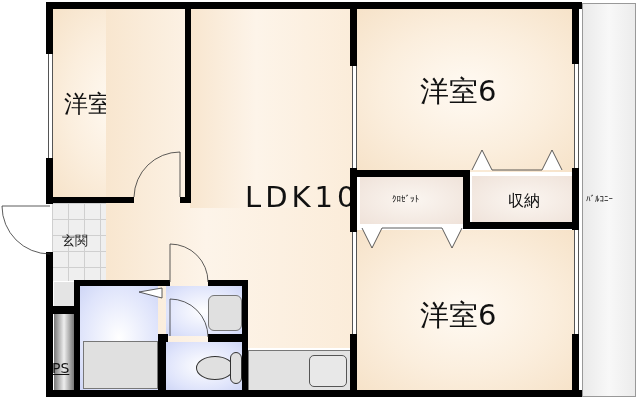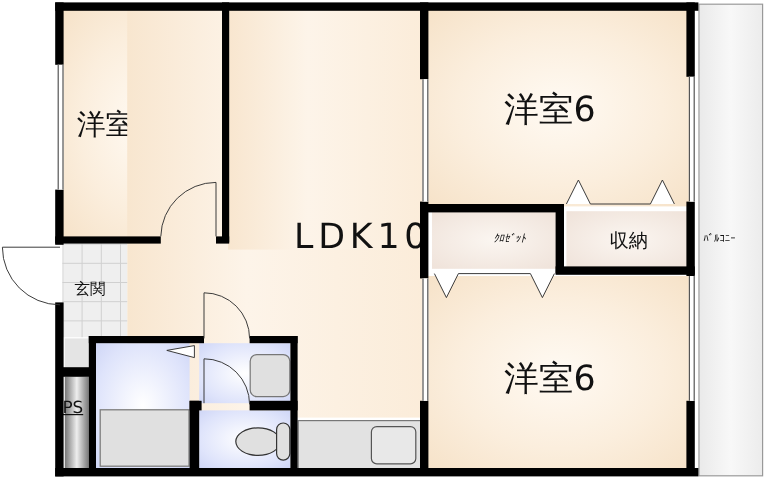--- a/index.html
+++ b/index.html
@@ -28,33 +28,33 @@
 <div class="label big" style="left:64px;top:88px;font-size:24px;">洋室4.5</div>
 
 <div class="abs room-ldk" style="left:106px;top:8px;width:250px;height:340px;"></div>
 <div class="abs room-ldk" style="left:190px;top:8px;width:166px;height:200px;"></div>
 <div class="label big" style="left:206px;top:180px;letter-spacing:4px;margin-left:39px;">LDK10</div>
 
 <div class="abs room-warm" style="left:356px;top:8px;width:220px;height:164px;"></div>
 <div class="label big" style="left:420px;top:72px;">洋室6</div>
 
 <div class="abs room-closet" style="left:360px;top:176px;width:104px;height:48px;"></div>
-<div class="label tiny" style="left:411px;top:194px;font-style:italic;">ｸﾛｾﾞｯﾄ</div>
+<div class="label tiny" style="left:392px;top:194px;">ｸﾛｾﾞｯﾄ</div>
 <div class="abs room-closet" style="left:472px;top:176px;width:104px;height:48px;"></div>
 <div class="label" style="left:508px;top:191px;font-size:16px;">収納</div>
 
 <div class="abs room-warm" style="left:356px;top:230px;width:220px;height:162px;"></div>
 <div class="label big" style="left:420px;top:296px;">洋室6</div>
 
 <div class="abs tile" style="left:52px;top:203px;width:54px;height:78px;"></div>
 <div class="label" style="left:62px;top:232px;font-size:13px;">玄関</div>
 
 <div class="abs" style="left:54px;top:282px;width:20px;height:24px;background:#e4e4e4;"></div>
 <div class="abs" style="left:54px;top:314px;width:20px;height:76px;background:linear-gradient(90deg,#777,#eee 50%,#777);"></div>
-<div class="label" style="left:52px;top:332px;font-size:14px;text-decoration:underline;">PS</div>
+<div class="label" style="left:52px;top:360px;font-size:14px;text-decoration:underline;">PS</div>
 
 <div class="abs room-wet" style="left:80px;top:286px;width:78px;height:104px;"></div>
 <div class="fixture" style="left:83px;top:341px;width:73px;height:46px;"></div>
 
 <div class="abs room-wet" style="left:166px;top:286px;width:76px;height:50px;"></div>
 <div class="fixture" style="left:208px;top:295px;width:32px;height:34px;border-radius:6px;"></div>
 
 <div class="abs room-wet" style="left:166px;top:342px;width:76px;height:48px;"></div>
 <div class="abs" style="left:196px;top:356px;width:36px;height:22px;border:1px solid #333;border-radius:50%;background:#e0e0e0;"></div>
 <div class="abs" style="left:230px;top:352px;width:10px;height:30px;border:1px solid #333;border-radius:6px;background:#e0e0e0;"></div>

